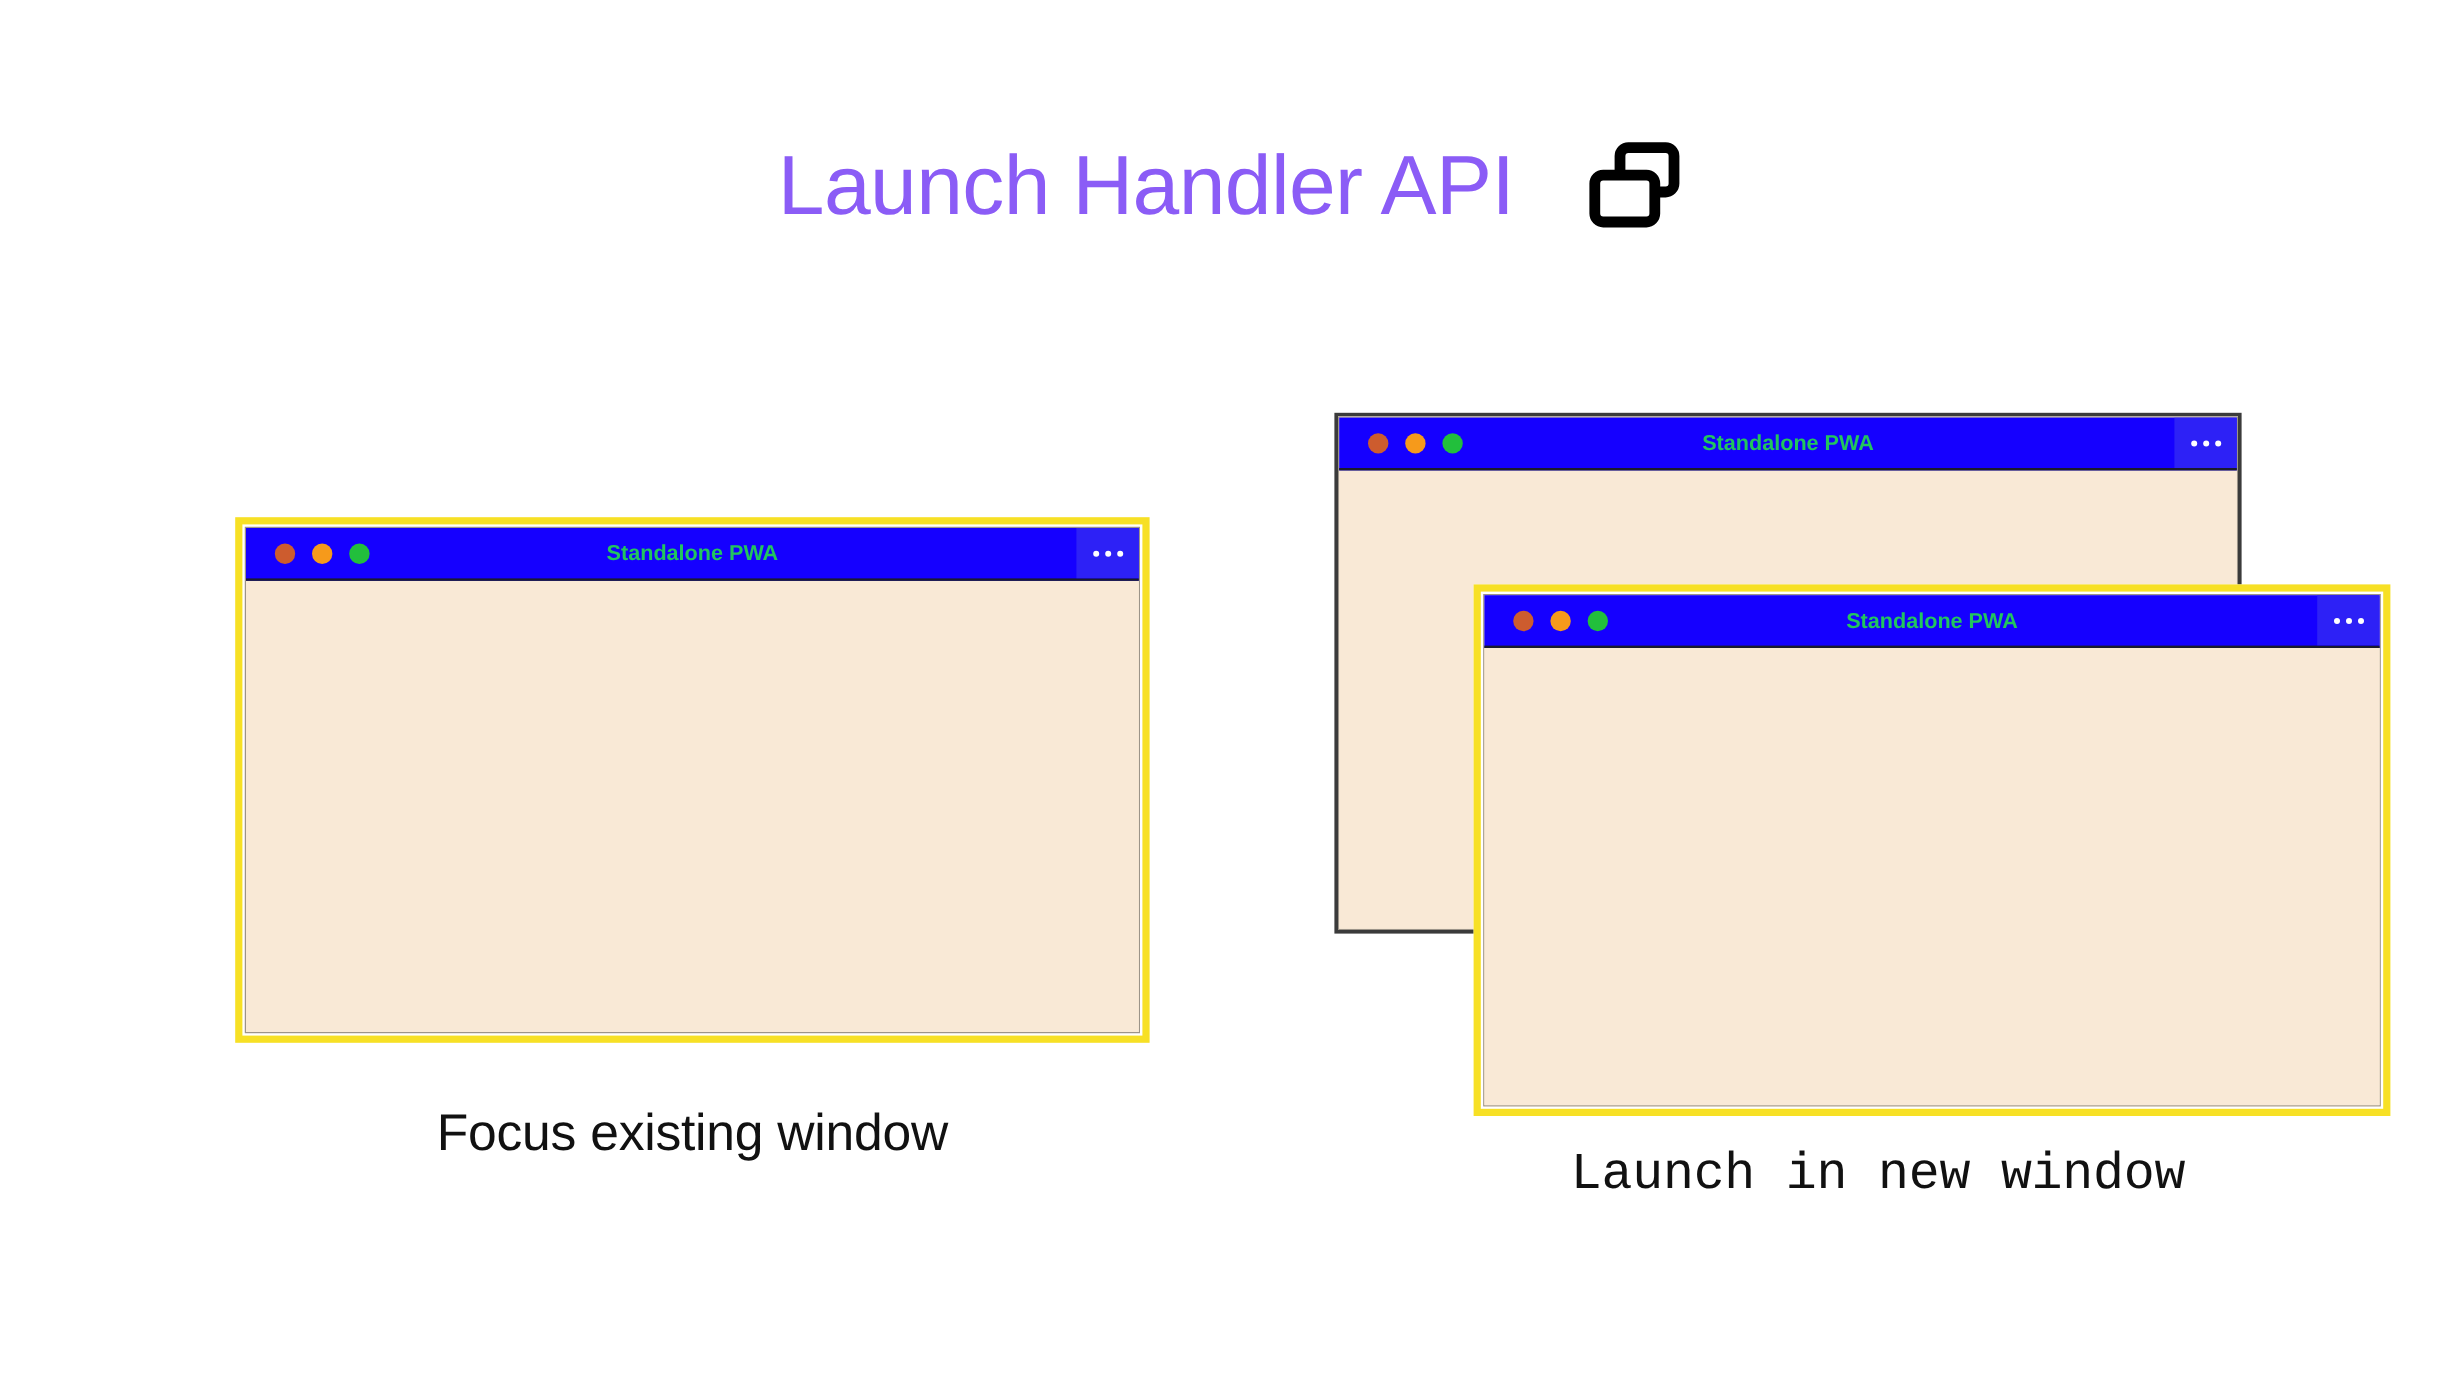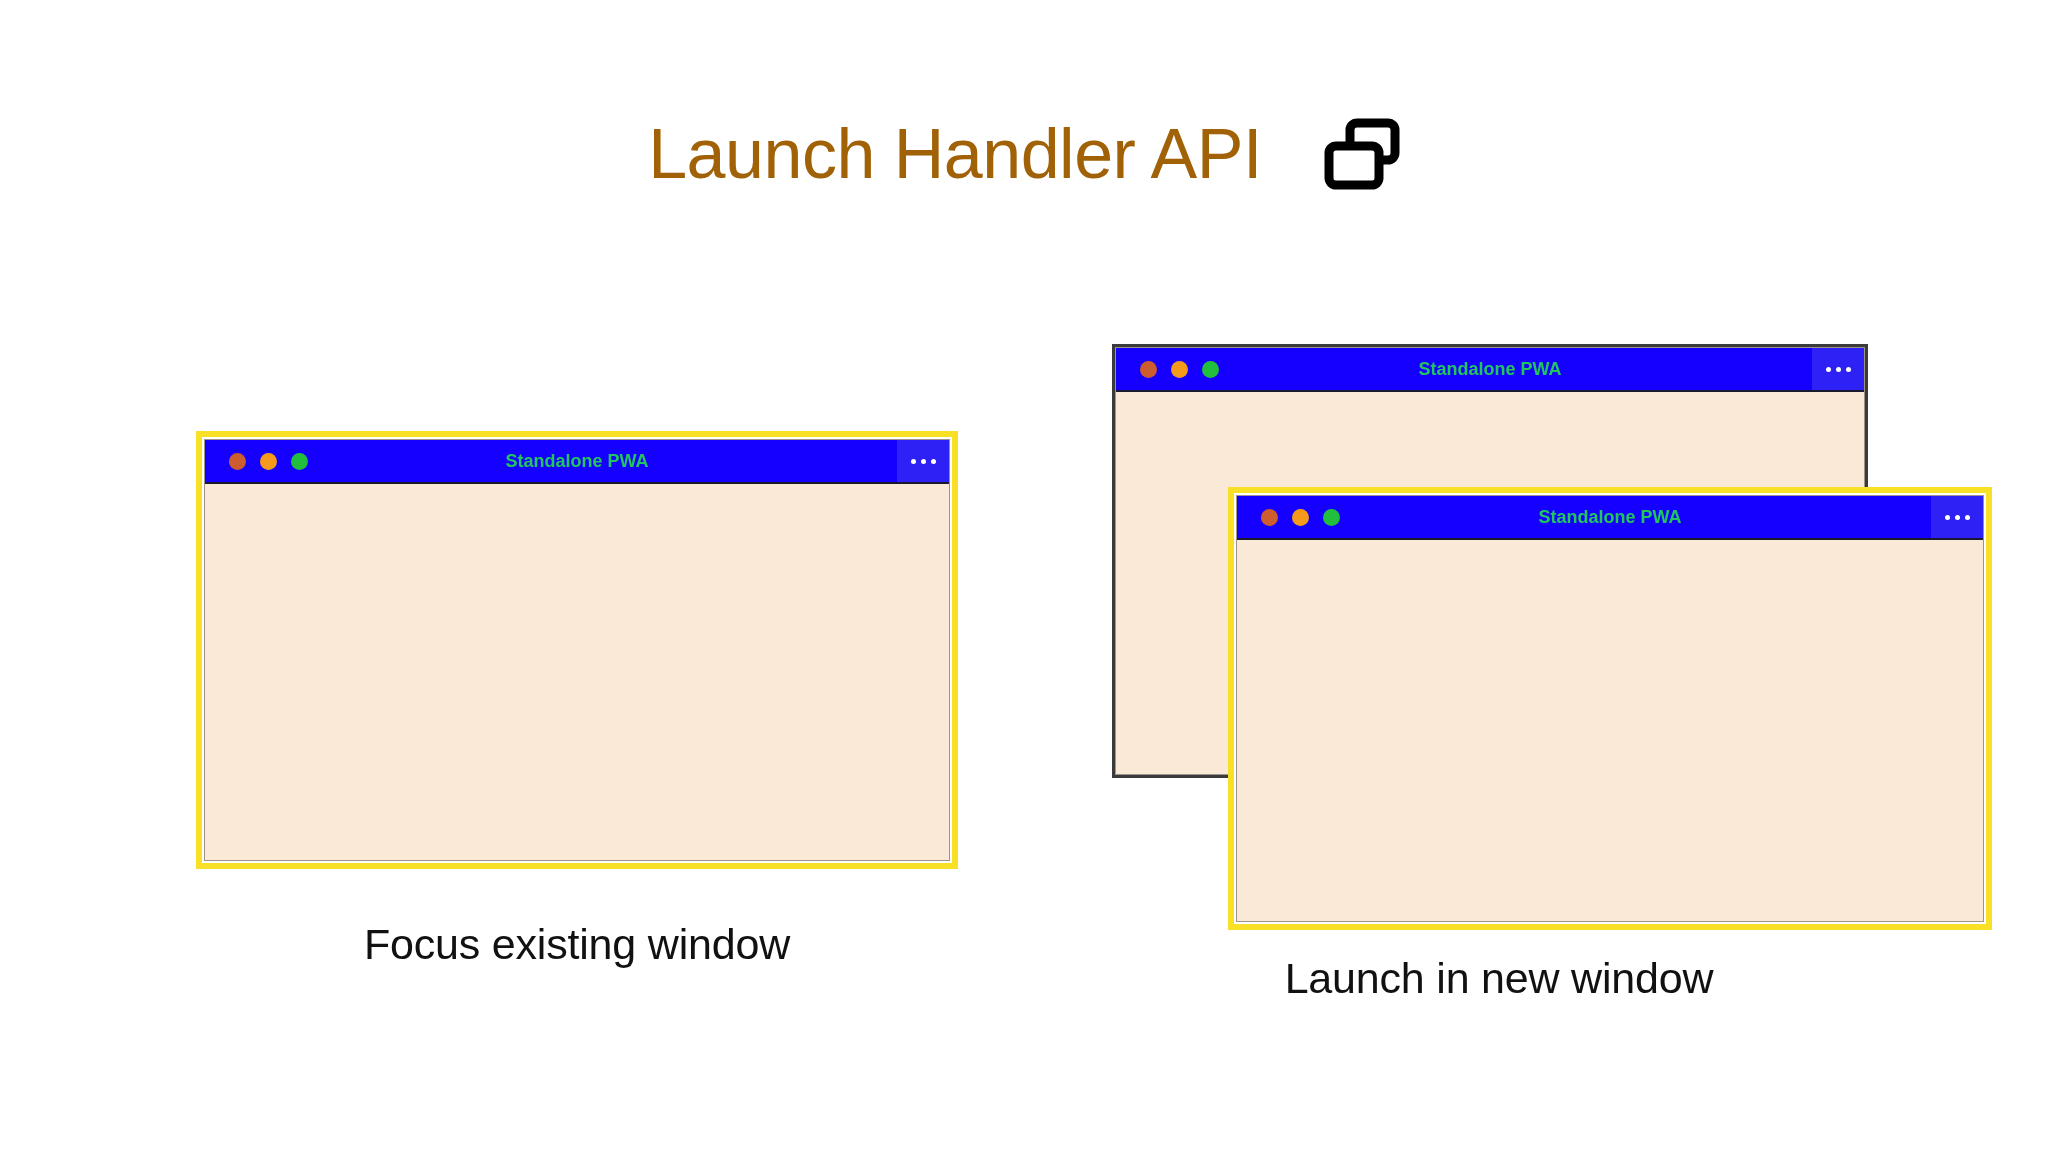--- a/index.html
+++ b/index.html
@@ -23,21 +23,21 @@
     top: 118px;
     width: 2048px;
     display: flex;
     align-items: center;
     justify-content: center;
     gap: 62px;
   }
   #page-title {
     font-size: 70px;
     font-weight: 400;
-    color: #a16207;
+    color: #8b5cf6;
     letter-spacing: -0.5px;
     line-height: 1;
     white-space: nowrap;
   }
   #title-icon {
     display: block;
     width: 76px;
     height: 72px;
     flex: none;
   }
@@ -173,24 +173,25 @@
     white-space: nowrap;
     letter-spacing: -0.2px;
   }
   #caption-focus-existing {
     left: 0;
     top: 920px;
     width: 1154px;
     text-align: center;
   }
   #caption-launch-new {
-    left: 1044px;
+    left: 1110px;
     top: 954px;
     width: 910px;
     text-align: center;
+    font-family: Liberation Mono, monospace;
   }
 </style>
 </head>
 <body>
 
 <div id="title-row">
   <div id="page-title">Launch Handler API</div>
   <span id="title-icon-wrap">
     <svg id="title-icon" viewBox="0 0 76 72" xmlns="http://www.w3.org/2000/svg" aria-hidden="true">
       <rect x="26" y="5" width="45" height="37" rx="7" ry="7" fill="none" stroke="#000000" stroke-width="9"></rect>

